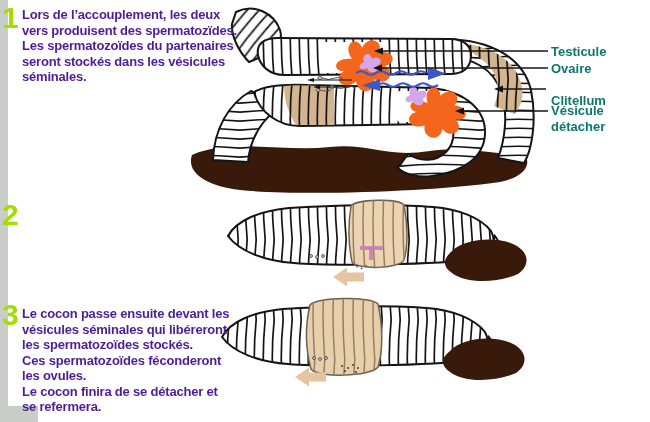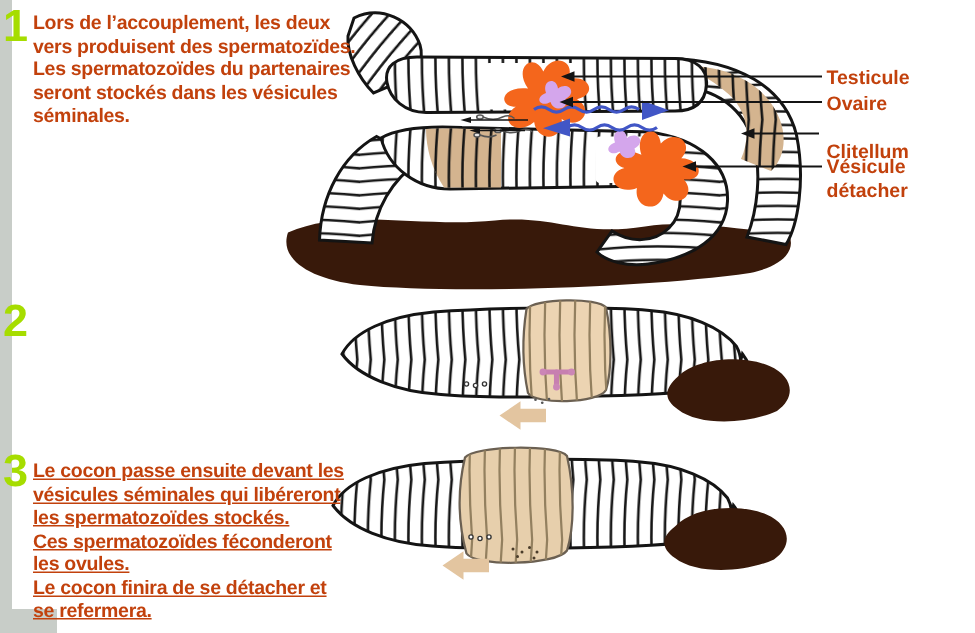--- a/index.html
+++ b/index.html
@@ -4,23 +4,23 @@
 <style>
   html,body{margin:0;padding:0;background:#ffffff;}
   #page{position:relative;width:650px;height:422px;background:#ffffff;overflow:hidden;
         font-family:"Liberation Sans","DejaVu Sans",sans-serif;}
   .left-strip{position:absolute;left:0;top:0;width:8px;height:422px;background:#c8cdc8;}
   .corner-patch{position:absolute;left:0;top:406px;width:38px;height:16px;background:#c8cdc8;}
   svg{position:absolute;left:0;top:0;}
   .step-num{position:absolute;left:2px;font-size:30px;line-height:1;font-weight:bold;
             color:#a6dd00;letter-spacing:-1px;}
   .step-text{position:absolute;left:22px;width:240px;font-size:13px;line-height:15.5px;
-             font-weight:bold;color:#c2410c;white-space:pre-line;letter-spacing:-0.2px;}
+             font-weight:bold;color:#4c1d95;white-space:pre-line;letter-spacing:-0.2px;}
   .diagram-label{position:absolute;left:551px;font-size:13px;line-height:15.5px;font-weight:bold;
-                 color:#c2410c;white-space:pre-line;}
+                 color:#0f766e;white-space:pre-line;}
 </style>
 </head>
 <body>
 
 <div id="page">
 
   <div class="left-strip"></div>
   <div class="corner-patch"></div>
 
   <svg width="650" height="422" viewBox="0 0 650 422">
@@ -191,21 +191,21 @@
   <div class="step-num" style="top:3px;">1</div>
   <div class="step-text" style="top:7px;">Lors de l’accouplement, les deux
 vers produisent des spermatozïdes.
 Les spermatozoïdes du partenaires
 seront stockés dans les vésicules
 séminales.</div>
 
   <div class="step-num" style="top:200px;">2</div>
 
   <div class="step-num" style="top:300px;">3</div>
-  <div class="step-text" style="top:306px;text-decoration:underline;">Le cocon passe ensuite devant les
+  <div class="step-text" style="top:306px;">Le cocon passe ensuite devant les
 vésicules séminales qui libéreront
 les spermatozoïdes stockés.
 Ces spermatozoïdes féconderont
 les ovules.
 Le cocon finira de se détacher et
 se refermera.</div>
 
   <div class="diagram-label" style="top:44px;">Testicule</div>
   <div class="diagram-label" style="top:61px;">Ovaire</div>
   <div class="diagram-label" style="top:93px;">Clitellum</div>

